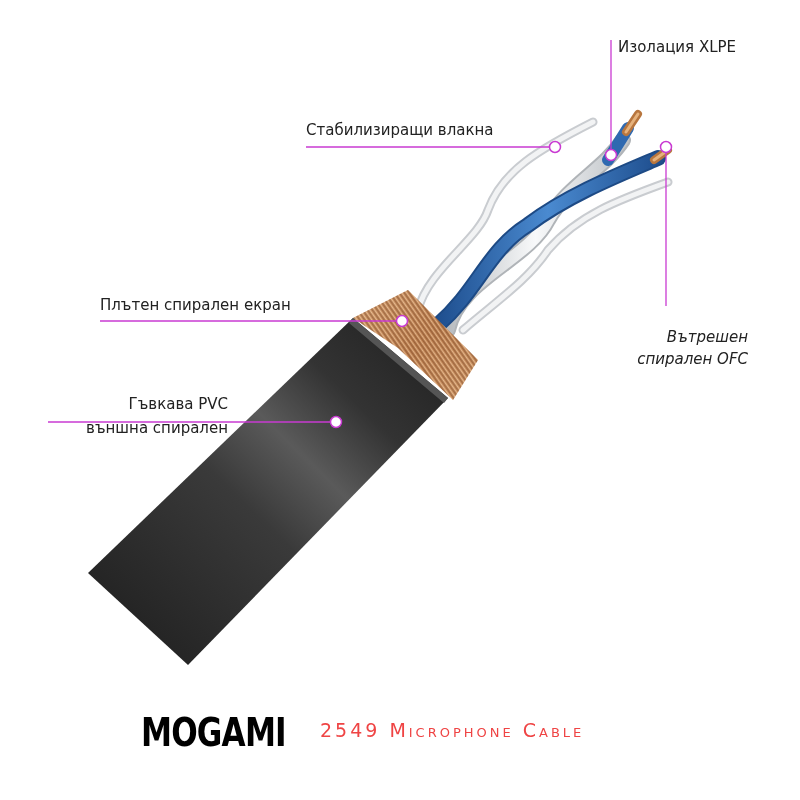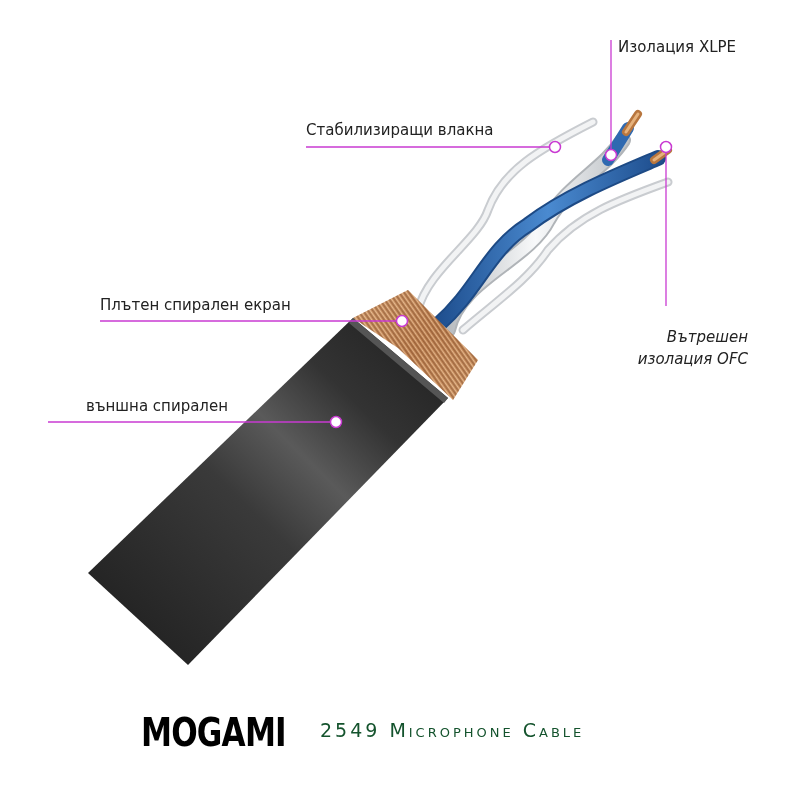--- a/index.html
+++ b/index.html
@@ -13,21 +13,21 @@
   #lbl-pvc { left: 40px; top: 393px; width: 180px; text-align: right; }
   #lbl-pvc .l1 { display: block; }
   #lbl-pvc .l2 { display: block; margin-top: 2px; }
   #lbl-ofc { left: 582px; top: 326px; width: 158px; text-align: right; font-style: italic; }
   #lbl-ofc span { display: block; }
   #footer { position: absolute; left: 0; top: 700px; width: 800px; height: 60px; padding-left: 16px; }
   #brand { position: absolute; left: 133px; top: 13px; font-family: "DejaVu Sans", sans-serif;
            font-weight: 900; font-size: 38px; letter-spacing: -1px; color: #000;
            transform: scaleX(0.82) scaleY(1.05); transform-origin: left center; line-height: 38px; }
   #product { position: absolute; left: 312px; top: 18px; font-family: "DejaVu Sans", sans-serif;
-             font-size: 19px; letter-spacing: 3px; color: #14532d; font-variant: small-caps; line-height: 24px; }
+             font-size: 19px; letter-spacing: 3px; color: #ef4444; font-variant: small-caps; line-height: 24px; }
 </style>
 </head>
 <body>
 
 <div id="stage">
   <svg width="800" height="800" viewBox="0 0 800 800" xmlns="http://www.w3.org/2000/svg">
     <defs>
       <linearGradient id="jacketGrad" x1="0" y1="1" x2="1" y2="0">
         <stop offset="0" stop-color="#1c1c1c"></stop>
         <stop offset="0.45" stop-color="#3a3a3a"></stop>
@@ -101,24 +101,25 @@
       <circle cx="658" cy="147" r="5.5"></circle>
       <circle cx="394" cy="321" r="5.5"></circle>
       <circle cx="328" cy="422" r="5.5"></circle>
     </g>
   </svg>
 
   <div class="label" id="lbl-xlpe">Изолация XLPE</div>
   <div class="label" id="lbl-shield">Плътен спирален екран</div>
   <div class="label" id="lbl-fibers">Стабилизиращи  влакна</div>
   <div class="label" id="lbl-pvc">
+    <span class="l1">Гъвкава PVC</span>
     <span class="l2">външна спирален</span>
   </div>
   <div class="label" id="lbl-ofc">
     <span>Вътрешен</span>
-    <span>изолация OFC</span>
+    <span>спирален OFC</span>
   </div>
 
   <div id="footer">
     <div id="brand">MOGAMI</div>
     <div id="product">2549 Microphone Cable</div>
   </div>
 </div>
 
 </body></html>

